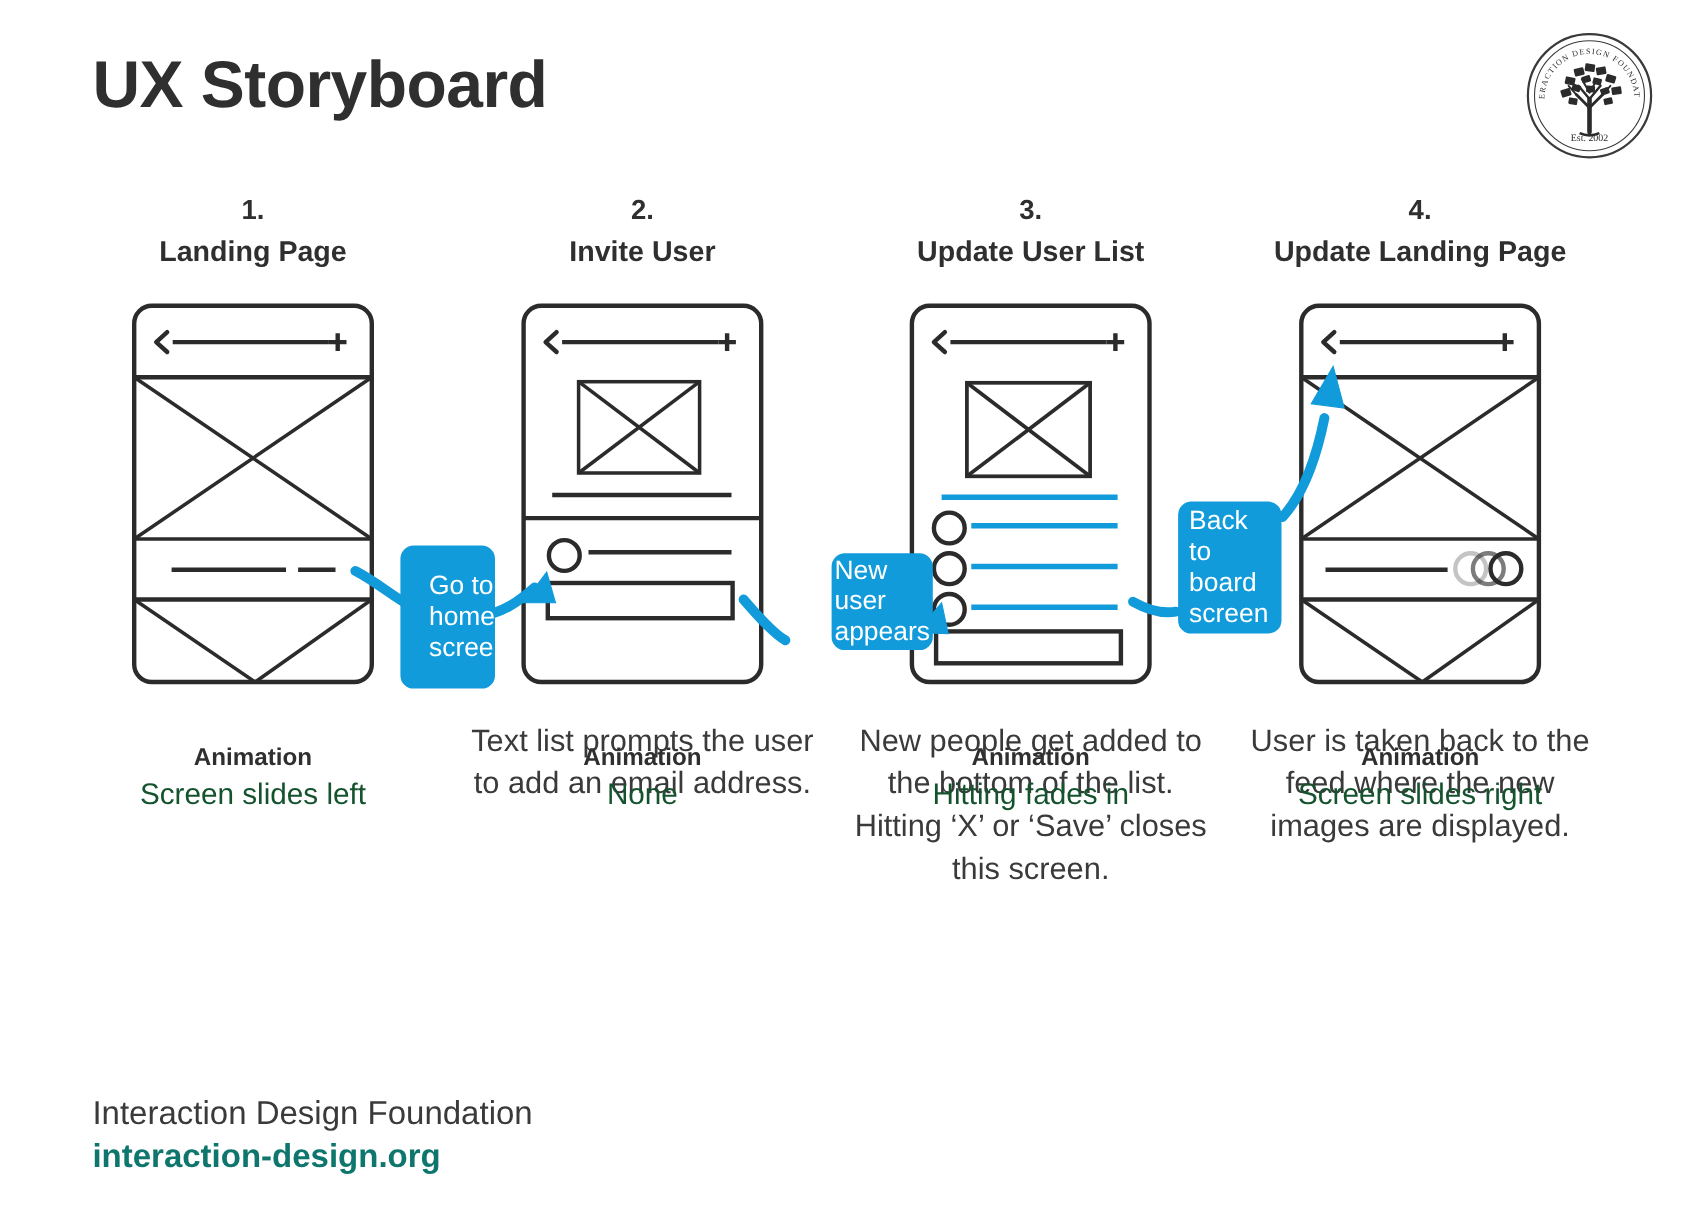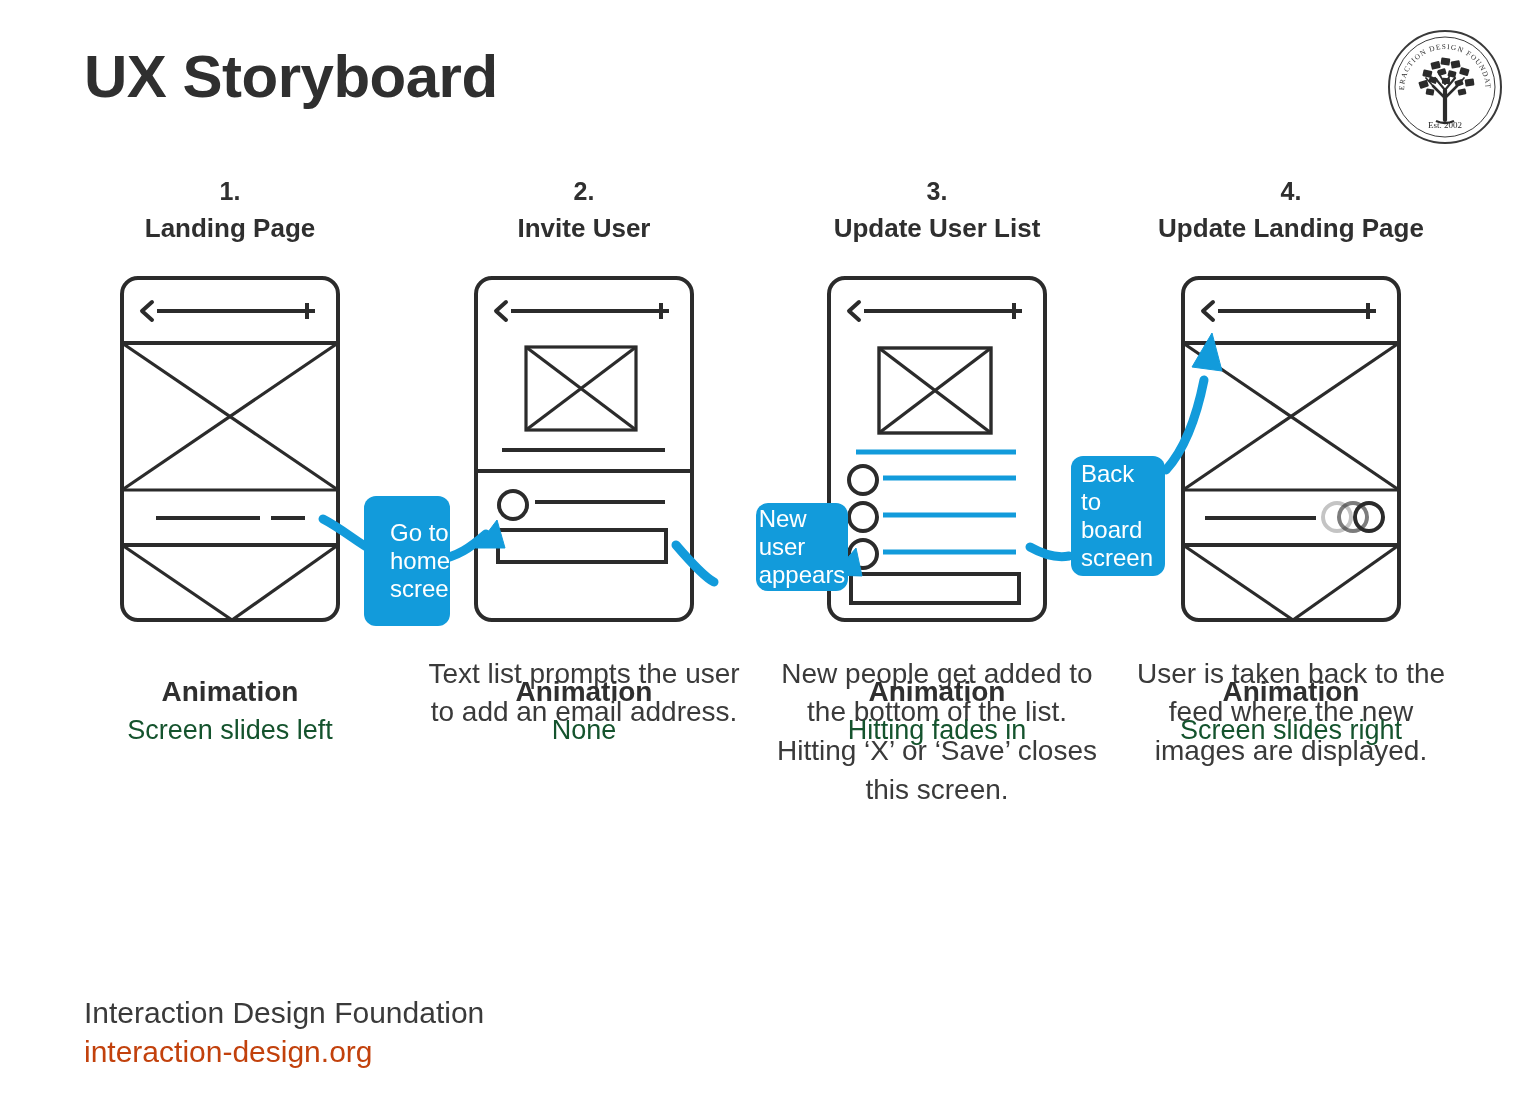--- a/index.html
+++ b/index.html
@@ -86,21 +86,21 @@
     position: absolute;
     width: 352px;
     top: 673px;
     text-align: center;
   }
   #anim0 { left: 54px; }
   #anim1 { left: 408px; }
   #anim2 { left: 761px; }
   #anim3 { left: 1115px; }
   .anim-head {
-    font-size: 28px;
+    font-size: 22px;
     font-weight: bold;
     color: #2f2f2f;
     line-height: 1.35;
   }
   .anim-val {
     font-size: 27px;
     color: #14532d;
     line-height: 1.32;
     margin-top: 2px;
   }
@@ -111,22 +111,22 @@
     left: 84px;
     top: 993px;
   }
   #footer .f1 {
     font-size: 30px;
     color: #3a3a3a;
     line-height: 1.3;
   }
   #footer .f2 {
     font-size: 30px;
-    font-weight: normal;
-    color: #c2410c;
+    font-weight: bold;
+    color: #0f766e;
     line-height: 1.3;
   }
 
   
   .connector-label {
     position: absolute;
     background: #129BDB;
     border-radius: 12px;
     color: #ffffff;
     font-size: 24px;

